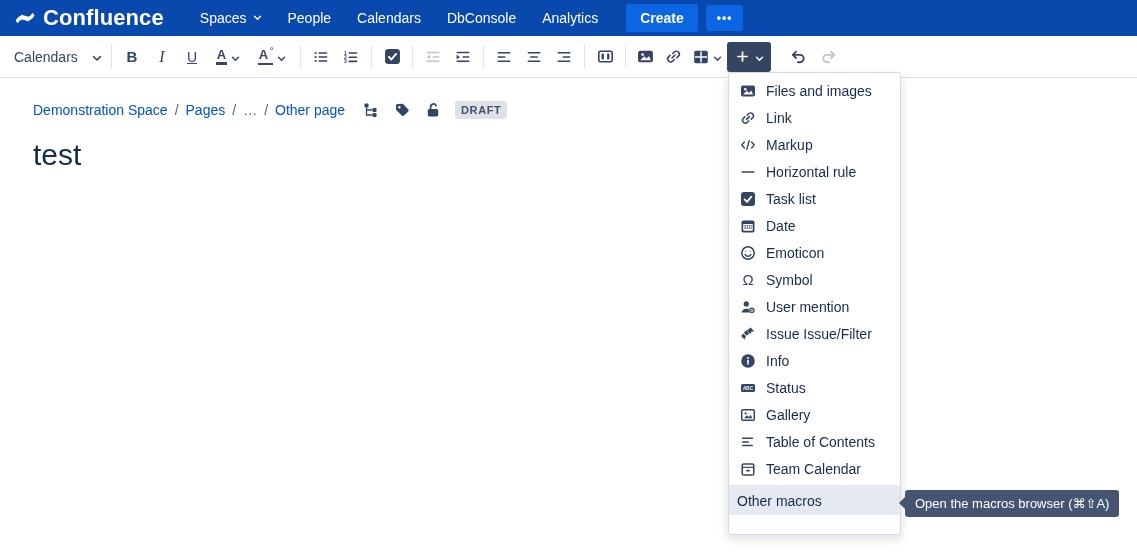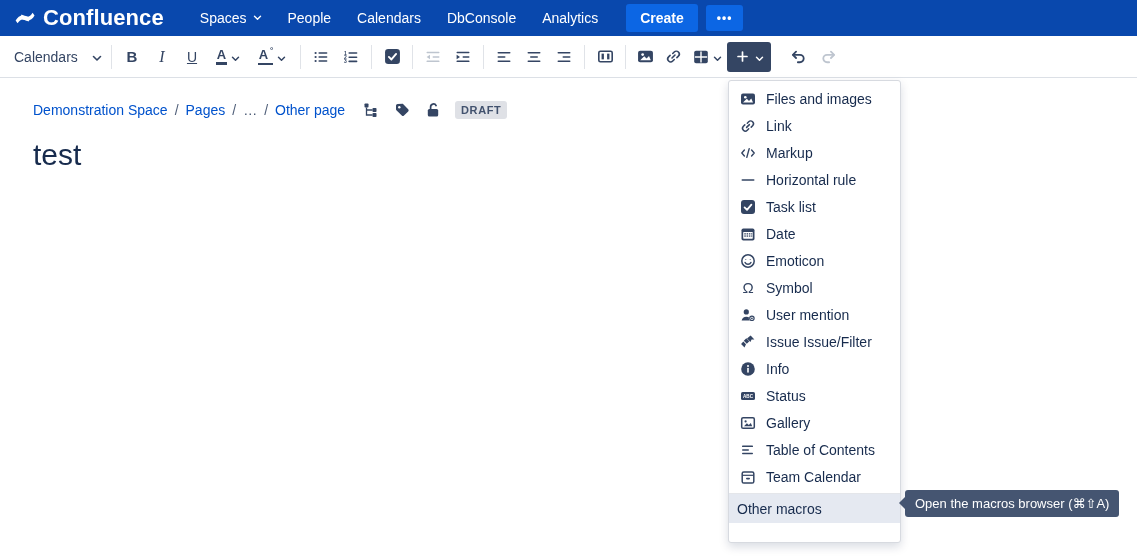--- a/index.html
+++ b/index.html
@@ -71,21 +71,21 @@
   .crumb-icons .cicon { display:flex; cursor:pointer; }
   .lozenge {
     margin-left:14px; background:#DFE1E6; color:#42526E; font-size:11px;
     font-weight:700; letter-spacing:.6px; border-radius:3px; padding:3px 6px;
   }
   
   .page-title { margin:16px 0 0 33px; font-size:30px; font-weight:400;
     color:#172B4D; }
   
   .menu {
-    position:absolute; left:728px; top:80px; width:173px; background:#fff;
+    position:absolute; left:728px; top:72px; width:173px; background:#fff;
     border:1px solid #D7DAE0; border-radius:3px;
     box-shadow:0 4px 10px rgba(9,30,66,.15); padding-top:4px; z-index:20;
   }
   .menu-item { height:27px; display:flex; align-items:center; gap:10px;
     padding:0 10px 0 11px; cursor:pointer; }
   .menu-item .mi-icon { width:16px; height:16px; display:flex; color:#344563;
     flex:none; align-items:center; justify-content:center; }
   .menu-item .mi-label { font-size:14px; color:#172B4D; white-space:nowrap; }
   .menu-divider { height:1px; background:#E4E6EA; margin-top:3px; }
   .menu-footer { height:29px; display:flex; align-items:center; padding:0 8px;

